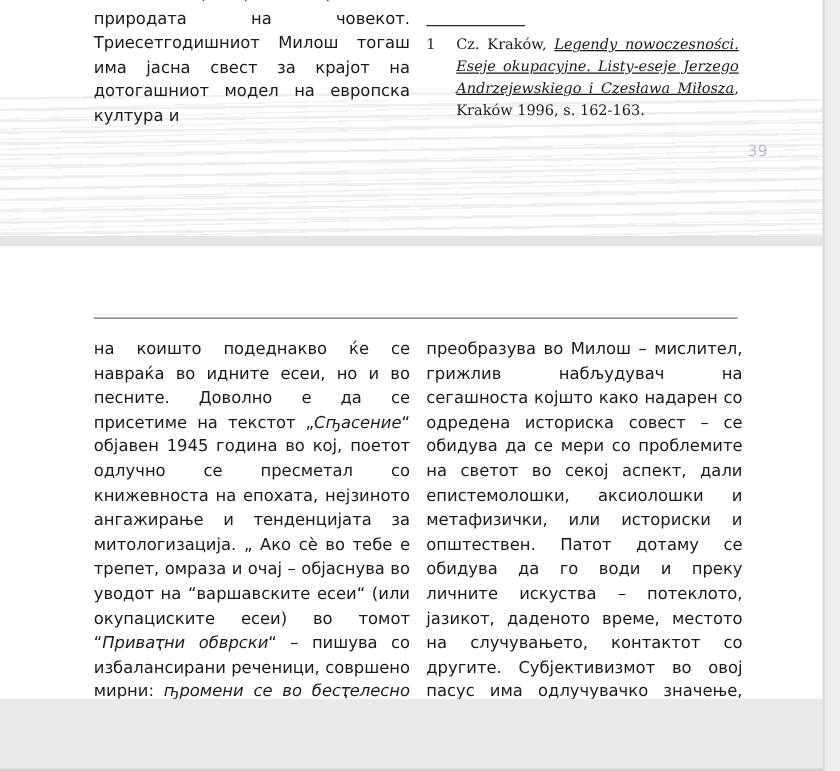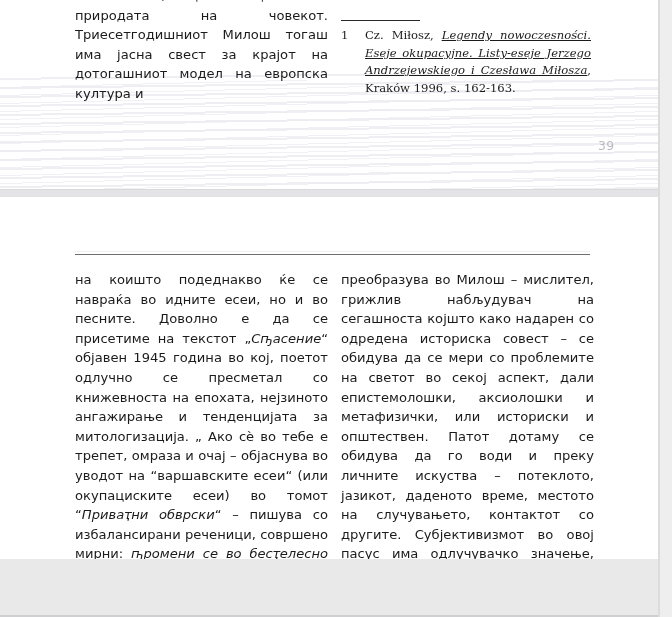--- a/index.html
+++ b/index.html
@@ -173,21 +173,21 @@
   }
   #p39-footnote .fn-body i {
     font-style: italic;
     text-decoration: underline;
   }
 
   
   #page-number {
     position: absolute;
     left: 598px;
-    top: 138px;
+    top: 113px;
     font-family: "DejaVu Sans", sans-serif;
     font-size: 12.4px;
     color: #b9bcc2;
     letter-spacing: 0.3px;
   }
 
   
   #p40-rule {
     position: absolute;
     left: 75px;
@@ -238,21 +238,21 @@
 
     <div class="col" id="p39-left">
       <p>на светот, цивилизациите и природата на човекот. Триесетгодишниот Милош тогаш има јасна свест за крајот на дотогашниот модел на европска култура и</p>
     </div>
 
     <div id="p39-foot-rule"></div>
 
     <div id="p39-footnote">
       <div class="fn-row">
         <span class="fn-num">1</span>
-        <span class="fn-body"><span>Cz. Miłosz, </span><i>Legendy nowoczesności. Eseje okupacyjne. Listy-eseje Jerzego Andrzejewskiego i Czesława Miłosza</i><span>, Kraków 1996, s. 162-163.</span></span>
+        <span class="fn-body"><span>Cz. Kraków, </span><i>Legendy nowoczesności. Eseje okupacyjne. Listy-eseje Jerzego Andrzejewskiego i Czesława Miłosza</i><span>, Kraków 1996, s. 162-163.</span></span>
       </div>
     </div>
 
     <div id="page-number">39</div>
   </div>
 
   <div id="gutter-band-line"></div>
   <div id="gutter-band"></div>
 
   <div id="page-lower">

